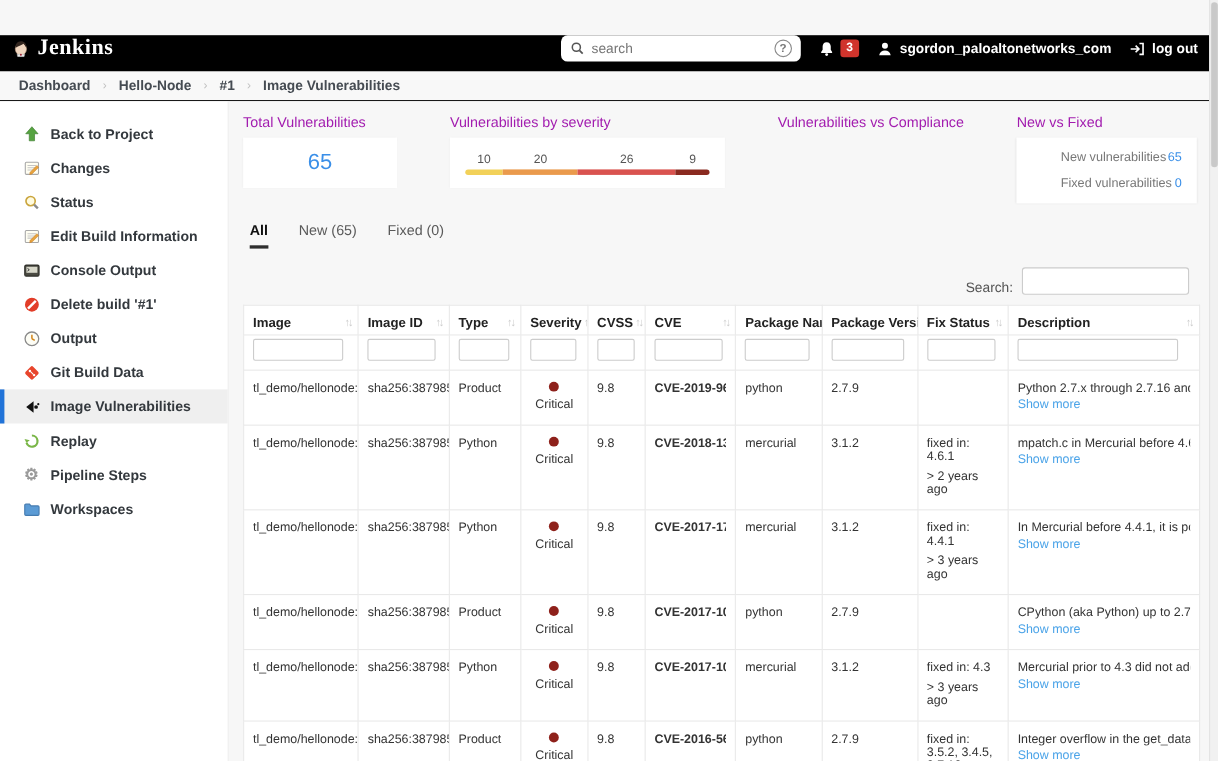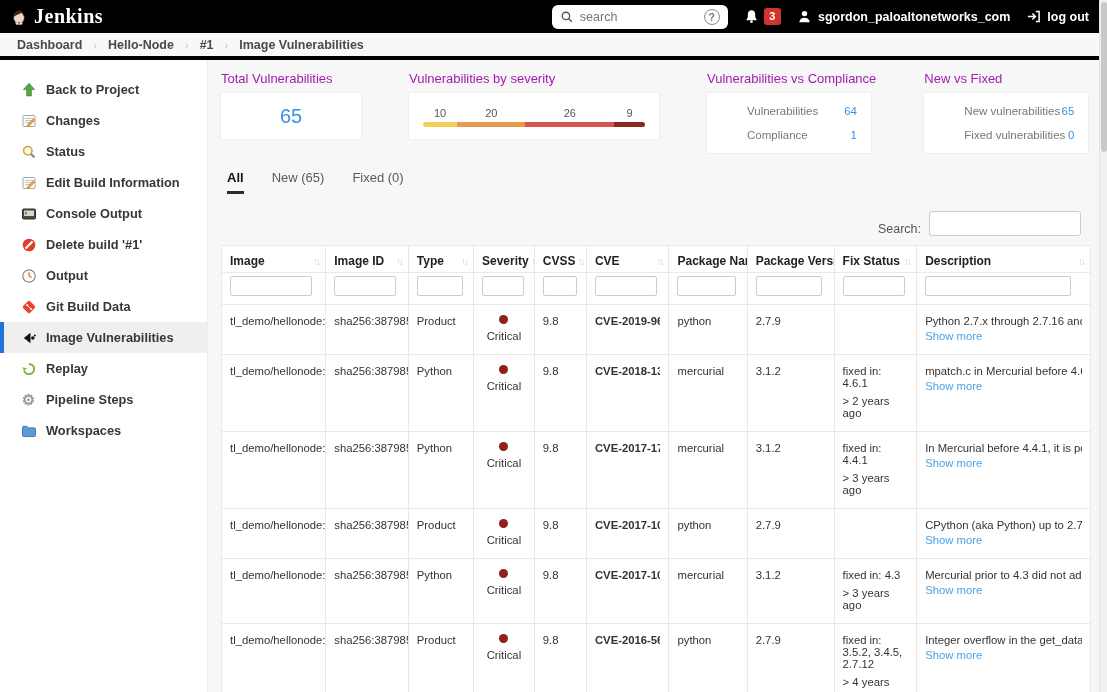--- a/index.html
+++ b/index.html
@@ -1,31 +1,31 @@
 <!DOCTYPE html>
 <html><head>
 <meta charset="utf-8">
 <style>
   * { margin:0; padding:0; box-sizing:border-box; }
   html,body { width:1107px; height:692px; overflow:hidden; font-family:"Liberation Sans",sans-serif; background:#f7f7f7; }
 
   
-  .topbar { height:33px; background:#000; display:flex; align-items:center; padding:0 18px 0 10px; color:#fff; }
+  .topbar { height:33px; background:#000; display:flex; align-items:flex-start; padding:0 18px 0 10px; color:#fff;margin-top:32px; }
   .brand-wrap { display:flex; align-items:center; gap:7px; }
   .brand { font-family:"Liberation Serif",serif; font-weight:bold; font-size:20px; letter-spacing:.5px; }
   .topbar-right { margin-left:auto; display:flex; align-items:center; gap:16px; }
-  .searchbox { background:#fff; border-radius:6px; height:24px; width:176px; display:flex; align-items:center; padding:0 8px; gap:6px; }
+  .searchbox { background:#fff; border-radius:6px; height:24px; width:218px; display:flex; align-items:center; padding:0 8px; gap:6px; }
   .searchbox input { border:none; outline:none; flex:1; font-size:12.5px; color:#333; background:transparent; min-width:0; }
   .help-circle { width:16px; height:16px; border:1.4px solid #8a8a8a; border-radius:50%; color:#777; font-size:10.5px; font-weight:bold; display:flex; align-items:center; justify-content:center; flex:none; }
   .bell-wrap { display:flex; align-items:center; gap:5px; }
   .badge { background:#d0342c; color:#fff; font-size:11px; font-weight:bold; padding:1.5px 5.5px; border-radius:3px; line-height:1.2; }
   .user-wrap,.logout-wrap { display:flex; align-items:center; gap:6px; font-weight:bold; font-size:12.5px; color:#fff; }
 
   
-  .breadcrumbs { height:27px; background:#f8f8f8; border-bottom:4px solid #000000; display:flex; align-items:center; padding:0 17px; gap:11px; font-size:12.5px; font-weight:bold; color:#454b52; }
+  .breadcrumbs { height:27px; background:#f8f8f8; border-bottom:1px solid #000000; display:flex; align-items:center; padding:0 17px; gap:11px; font-size:12.5px; font-weight:bold; color:#454b52; }
   .crumb-sep { color:#c0c0c0; font-size:11px; font-weight:normal; }
 
   
   .layout { display:flex; height:632px; }
   .sidebar { width:208px; background:#fff; border-right:1px solid #ececec; padding-top:14px; flex:none; }
   .side-item { display:flex; align-items:center; gap:9px; padding:7px 10px 7px 16px; font-size:12.8px; font-weight:600; color:#33383d; cursor:pointer; border-left:4px solid transparent; }
   .side-item.selected { background:#efefef; border-left-color:#2173d8; }
   .side-icon { width:17px; height:17px; display:flex; align-items:center; justify-content:center; flex:none; }
   .side-icon svg { width:16px; height:16px; }
   .gear-glyph { font-size:15px; color:#9a9a9a; line-height:1; }
@@ -289,30 +289,20 @@
               </div>
               <div class="sev-seg" style="width: 13.8462%;">
                 <div class="sev-label">9</div>
                 <div class="sev-bar" style="background: rgb(138, 42, 32);"></div>
               </div>
             </div>
         </div>
       </div>
       <div class="card-group">
         <div class="card-title">Vulnerabilities vs Compliance</div>
-        <div class="card-box box-kv" id="kv-compliance">
-            <div class="kv-row">
-              <span class="kv-label">Vulnerabilities</span>
-              <span style="color: rgb(58, 143, 232);">64</span>
-            </div>
-            <div class="kv-row">
-              <span class="kv-label">Compliance</span>
-              <span style="color: rgb(58, 143, 232);">1</span>
-            </div>
-          </div>
       </div>
       <div class="card-group">
         <div class="card-title">New vs Fixed</div>
         <div class="card-box box-kv" id="kv-newfixed">
             <div class="kv-row">
               <span class="kv-label">New vulnerabilities</span>
               <span style="color: rgb(58, 143, 232);">65</span>
             </div>
             <div class="kv-row">
               <span class="kv-label">Fixed vulnerabilities</span>

